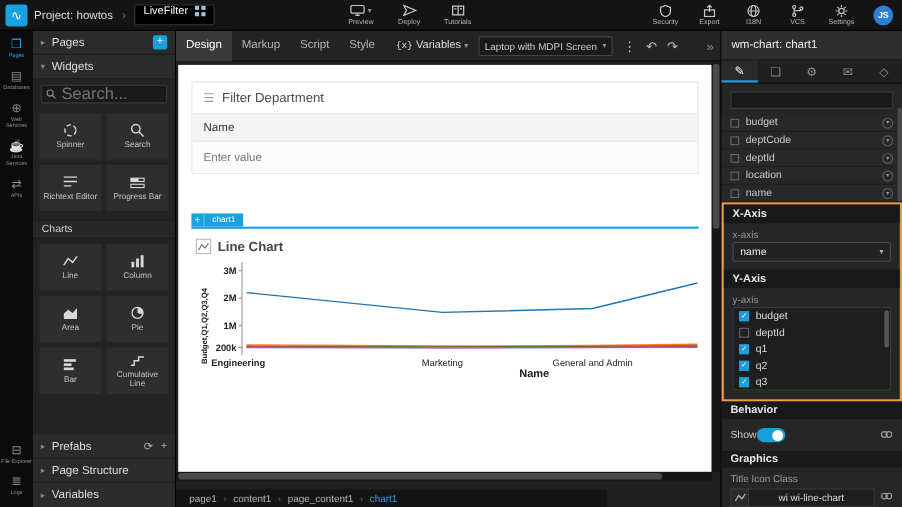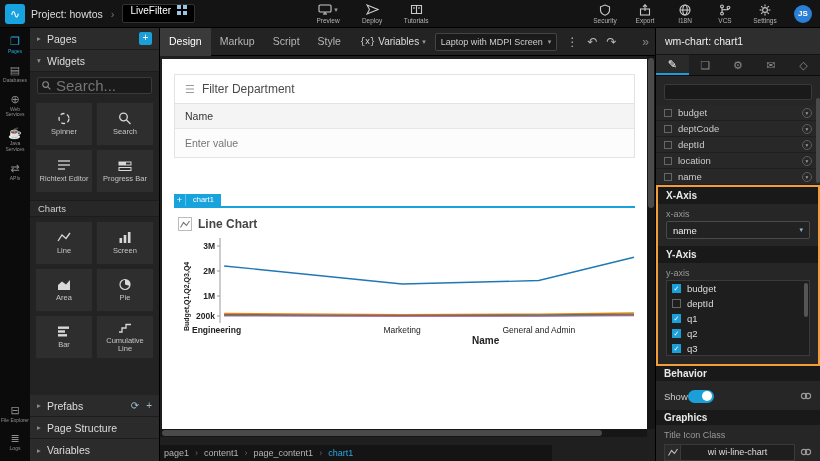--- a/index.html
+++ b/index.html
@@ -93,21 +93,21 @@
   .chart-title .tt { font-size:12px; font-weight:bold; color:#444; }
   .chart-area { position:relative; margin-top:4px; }
   .ylabel { position:absolute; left:9px; top:96px; transform:rotate(-90deg); transform-origin:0 0;
             font-size:7px; font-weight:bold; color:#222; white-space:nowrap; }
   .xlabel { margin:-2px 0 0 298px; font-size:10px; font-weight:bold; color:#222; }
   .vscroll { position:absolute; right:0; top:0; width:8px; height:373px; background:#161616; }
   .vscroll .thumb { position:absolute; left:1px; top:2px; width:6px; height:150px; background:#4a4a4a; border-radius:3px; }
   .hscroll { position:absolute; left:0; top:373px; width:487px; height:8px; background:#161616; }
   .hscroll .thumb { position:absolute; left:2px; top:1px; width:440px; height:6px; background:#4a4a4a; border-radius:3px; }
   .breadcrumb { position:absolute; left:0; bottom:0; width:392px; height:16px; background:#141414;
-                display:flex; align-items:center; padding-left:4px; gap:6px; }
+                display:flex; align-items:center; padding-left:12px; gap:6px; }
   .breadcrumb .bc { font-size:9px; color:#b5b5b5; cursor:pointer; }
   .breadcrumb .sep { font-size:9px; color:#666; }
   .breadcrumb .bc.active { color:#2aa8e0; }
 
   
   .rightpanel { position:absolute; left:655px; top:28px; width:165px; height:433px; background:#262626;
                 border-left:1px solid #000; display:flex; flex-direction:column; }
   .rp-header { height:27px; flex:none; background:#2e2e2e; border-bottom:1px solid #141414;
                display:flex; align-items:center; padding:0 9px; font-size:10.5px; color:#eee; }
   .rp-tabs { height:21px; flex:none; background:#202020; border-bottom:1px solid #0c0c0c; display:flex; }
@@ -351,21 +351,21 @@
             <polyline points="1,10 5,4 9,7.5 13,2" stroke="#d8d8d8" fill="none" stroke-width="1.3"></polyline>
           </svg>
           <span class="tl">Line</span>
         </div>
         <div class="tile">
           <svg width="14" height="13" viewBox="0 0 14 13">
             <rect x="1.5" y="7" width="2.6" height="5" fill="#d8d8d8"></rect>
               <rect x="5.7" y="4" width="2.6" height="8" fill="#d8d8d8"></rect>
               <rect x="9.9" y="1" width="2.6" height="11" fill="#d8d8d8"></rect>
           </svg>
-          <span class="tl">Screen</span>
+          <span class="tl">Column</span>
         </div>
         <div class="tile">
           <svg width="14" height="13" viewBox="0 0 14 13">
             <path d="M1 12 V7 L5 3.5 L9 6.5 L13 2 V12 Z" fill="#d8d8d8"></path>
           </svg>
           <span class="tl">Area</span>
         </div>
         <div class="tile">
           <svg width="14" height="13" viewBox="0 0 14 13">
             <circle cx="7" cy="6.5" r="5" stroke="#d8d8d8" fill="none" stroke-width="1.2"></circle>

